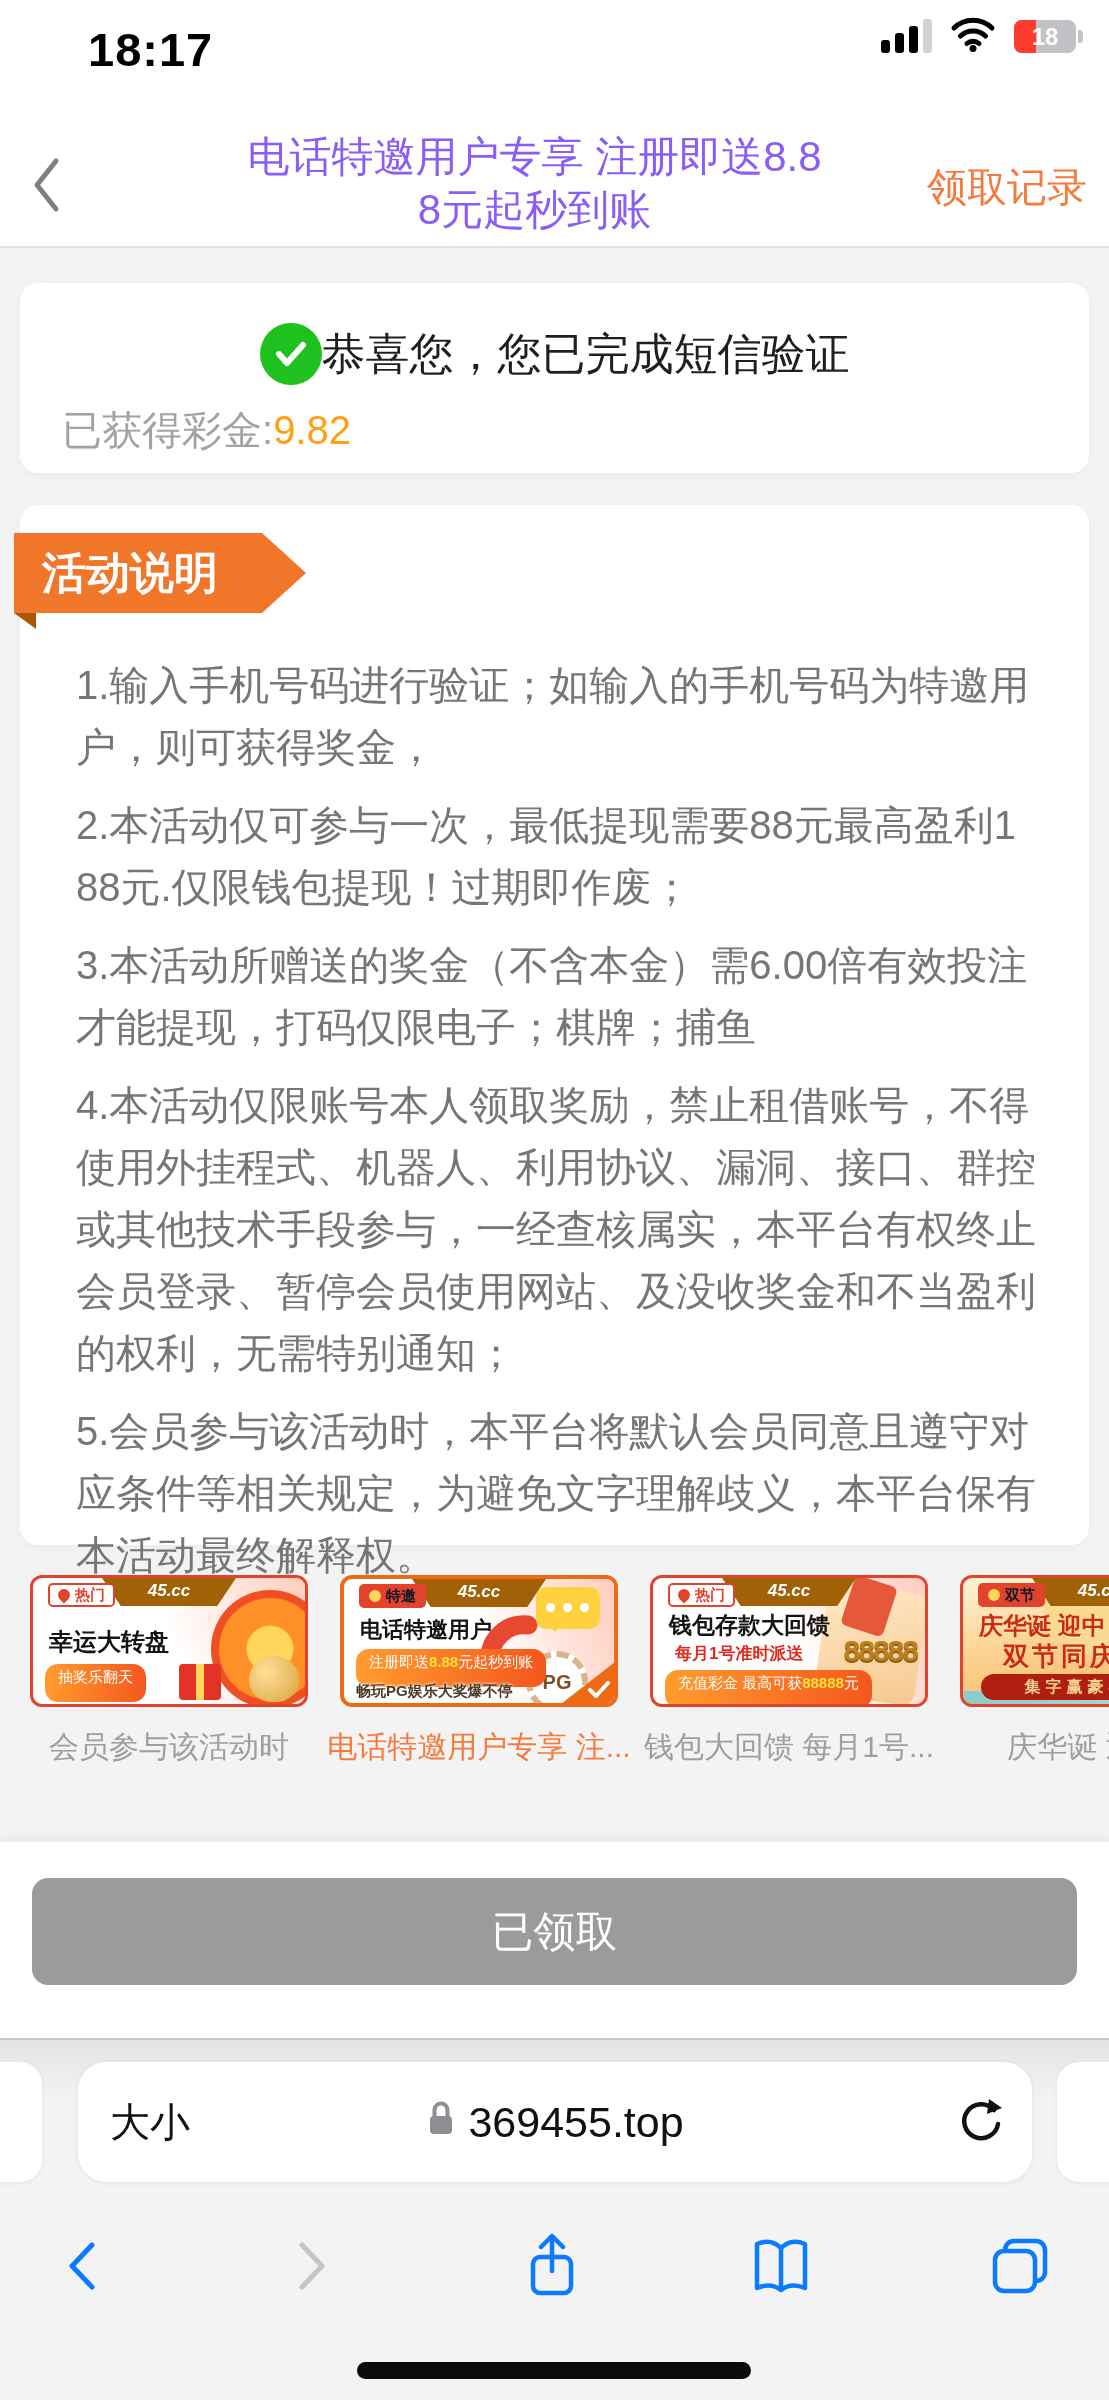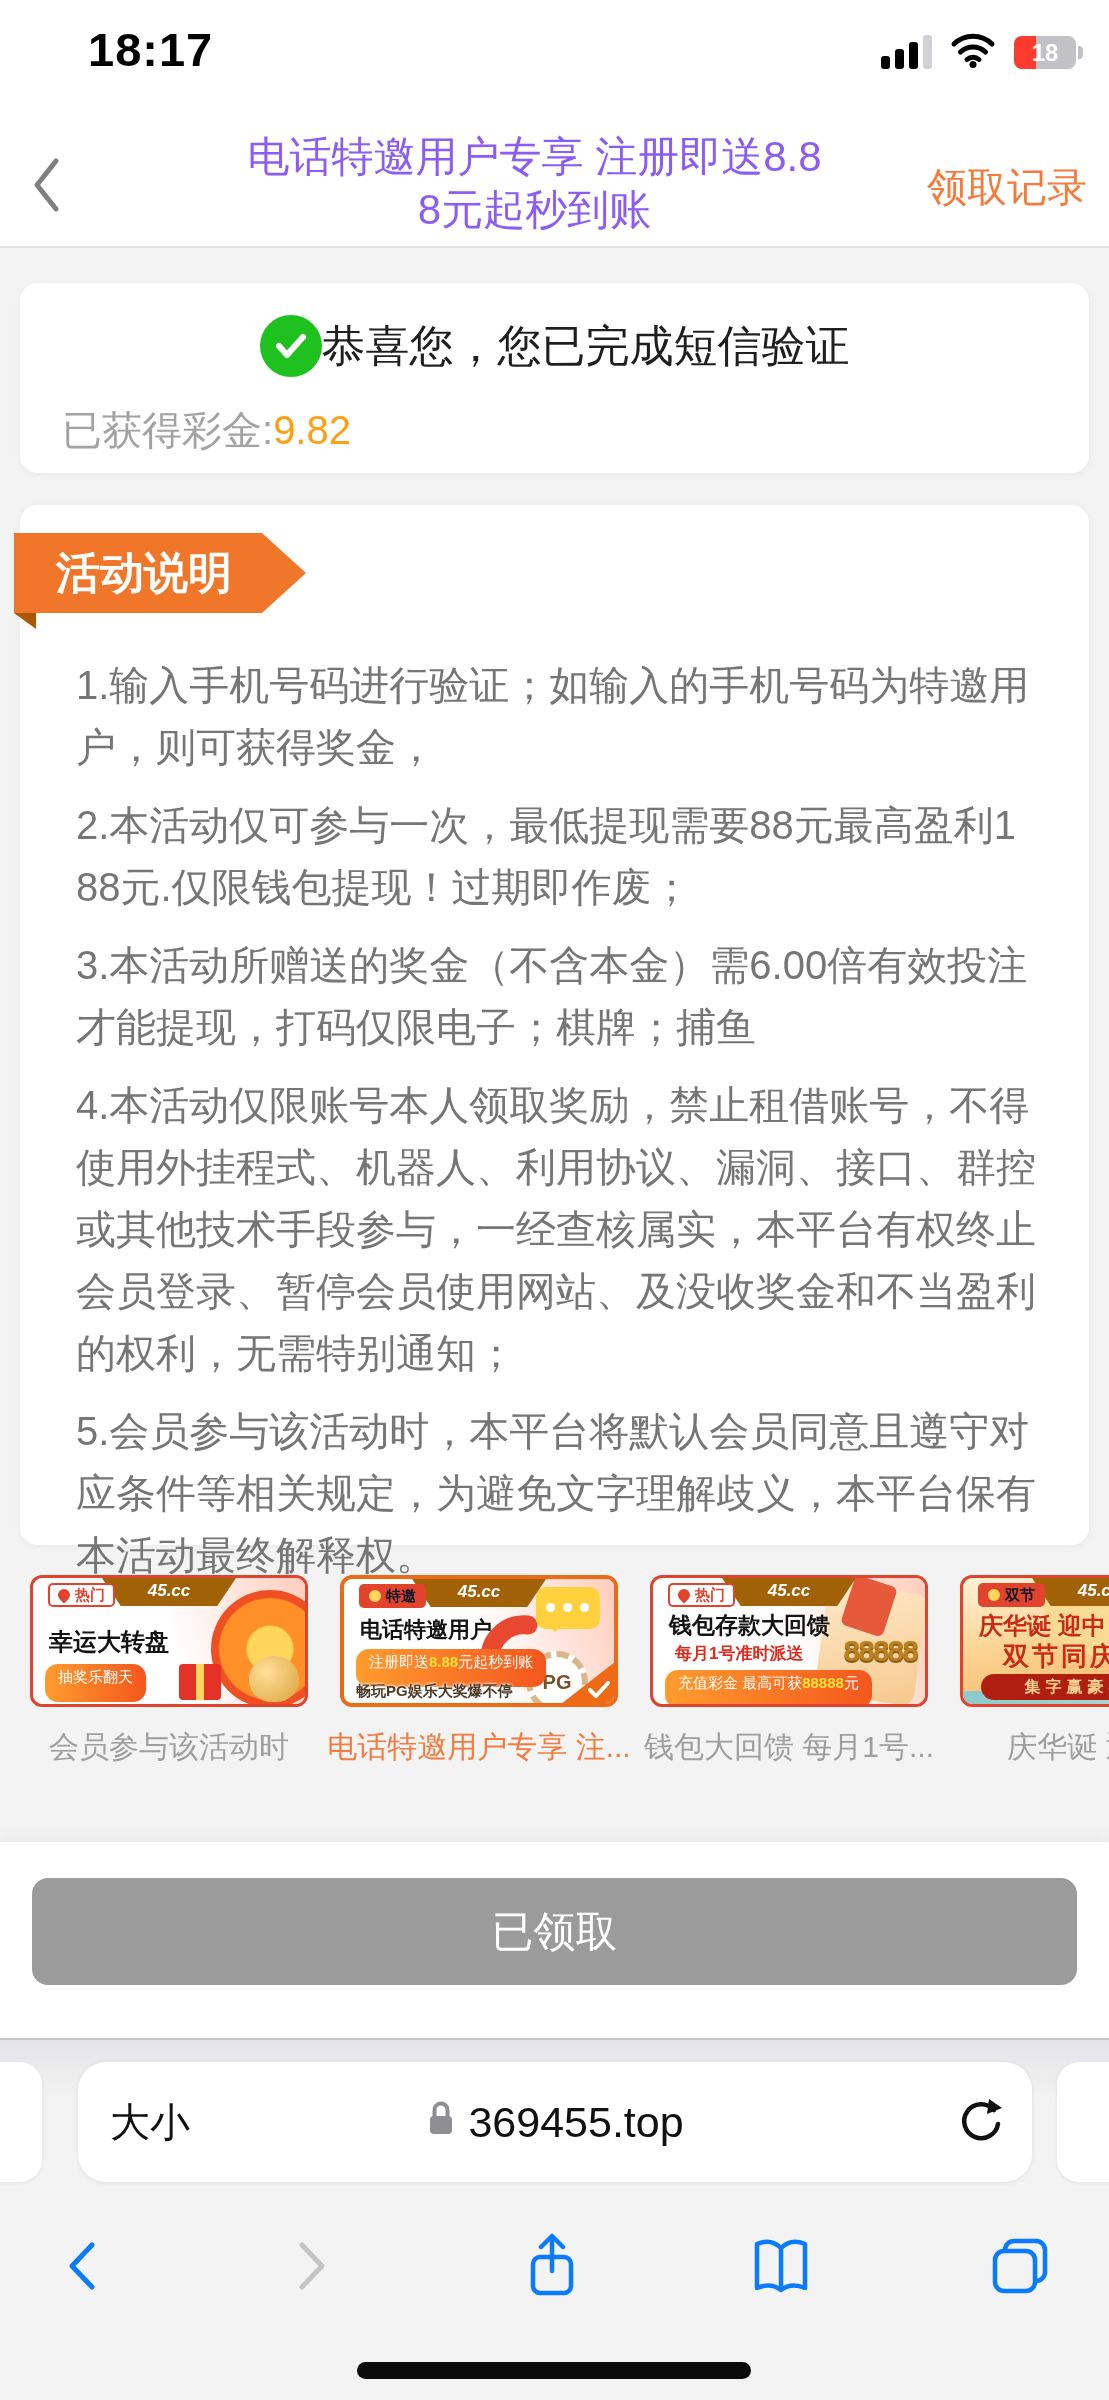--- a/index.html
+++ b/index.html
@@ -5,48 +5,48 @@
   html,body{margin:0;padding:0}
   body{
     width:1109px;height:2400px;position:relative;overflow:hidden;
     background:#f3f3f4;
     font-family:"Liberation Sans","DejaVu Sans",sans-serif;
     -webkit-text-size-adjust:none;
   }
   
   #status-bar{position:absolute;top:0;left:0;right:0;height:100px;background:#fff}
   .time{position:absolute;left:88px;top:22px;font-size:47px;font-weight:700;color:#000;letter-spacing:1px}
-  .sb-icons{position:absolute;right:26px;top:32px;display:flex;align-items:center;gap:17px}
+  .sb-icons{position:absolute;right:26px;top:16px;display:flex;align-items:center;gap:17px}
   .cell-bars{display:flex;align-items:flex-end;gap:5px;height:34px}
   .cell-bars i{width:9px;border-radius:3px;background:#000;display:block}
   .cell-bars i.b1{height:13px}.cell-bars i.b2{height:20px}.cell-bars i.b3{height:27px}
   .cell-bars i.b4{height:34px;background:#d2d2d6}
   .battery-wrap{display:flex;align-items:center}
   .battery{position:relative;width:62px;height:33px;border-radius:8px;background:#c2c2c6;overflow:hidden}
   .battery .fill{position:absolute;left:0;top:0;bottom:0;width:36%;background:#ff3b30}
   .battery .num{position:absolute;inset:0;color:#fff;font-size:24px;font-weight:700;text-align:center;line-height:33px}
   .battery-cap{width:5px;height:13px;background:#c2c2c6;border-radius:0 4px 4px 0;margin-left:2px}
   
   #navbar{position:absolute;top:100px;left:0;right:0;height:146px;background:#fff;border-bottom:2px solid #e1e1e1}
   .back-btn{position:absolute;left:26px;top:56px;width:40px;height:60px;background:none;border:none;padding:0;cursor:pointer}
   .nav-title{position:absolute;left:160px;right:200px;top:30px;text-align:center;font-size:42px;line-height:53px;color:#8b5cf6}
   .nav-action{position:absolute;right:22px;top:60px;font-size:40px;color:#f57b3d;text-decoration:none}
   
   .card{background:#fff;border-radius:18px;box-shadow:0 2px 10px rgba(0,0,0,.04)}
   #success-card{position:absolute;left:20px;top:283px;width:1069px;height:190px}
-  .success-row{display:flex;align-items:center;justify-content:center;padding-top:32px}
+  .success-row{display:flex;align-items:center;justify-content:center;padding-top:40px}
   .check-badge{width:62px;height:62px;border-radius:50%;background:#1ec11e;flex:none;display:flex;align-items:center;justify-content:center}
   .success-msg{font-size:44px;color:#1f1f1f;font-weight:500}
   .bonus-row{position:absolute;left:42px;top:120px;font-size:40px;color:#a3a3a3}
   .bonus-row .bonus-value{color:#ffa013}
   
   #rules-card{position:absolute;left:20px;top:505px;width:1069px;height:1040px}
   .ribbon{position:absolute;left:-6px;top:28px;height:80px;width:292px;background:#f0772a;
     clip-path:polygon(0 0,248px 0,100% 50%,248px 100%,0 100%);
-    color:#fff;font-size:44px;font-weight:600;line-height:80px;padding-left:42px;box-sizing:border-box}
+    color:#fff;font-size:44px;font-weight:600;line-height:80px;padding-left:28px;box-sizing:border-box}
   .ribbon-fold{position:absolute;left:-6px;top:108px;width:22px;height:16px;background:#ad5606;
     clip-path:polygon(0 0,100% 0,100% 100%)}
   .rules{position:absolute;left:40px;top:133px;width:992px;font-size:40px;line-height:62px;color:#767676;word-break:break-all}
   .rules p{margin:16px}
   
   #carousel{position:absolute;left:0;top:1575px;width:1109px;height:220px;overflow:hidden}
   .car-track{display:flex;gap:32px;padding-left:30px}
   .promo-item{flex:none;width:278px;display:flex;flex-direction:column;align-items:center;cursor:pointer}
   .promo-card{position:relative;width:278px;height:132px;border-radius:12px;background:#fff;overflow:hidden;box-sizing:border-box;border:3px solid #e2432d}
   .promo-card.selected{border:4px solid #ee6a15}

